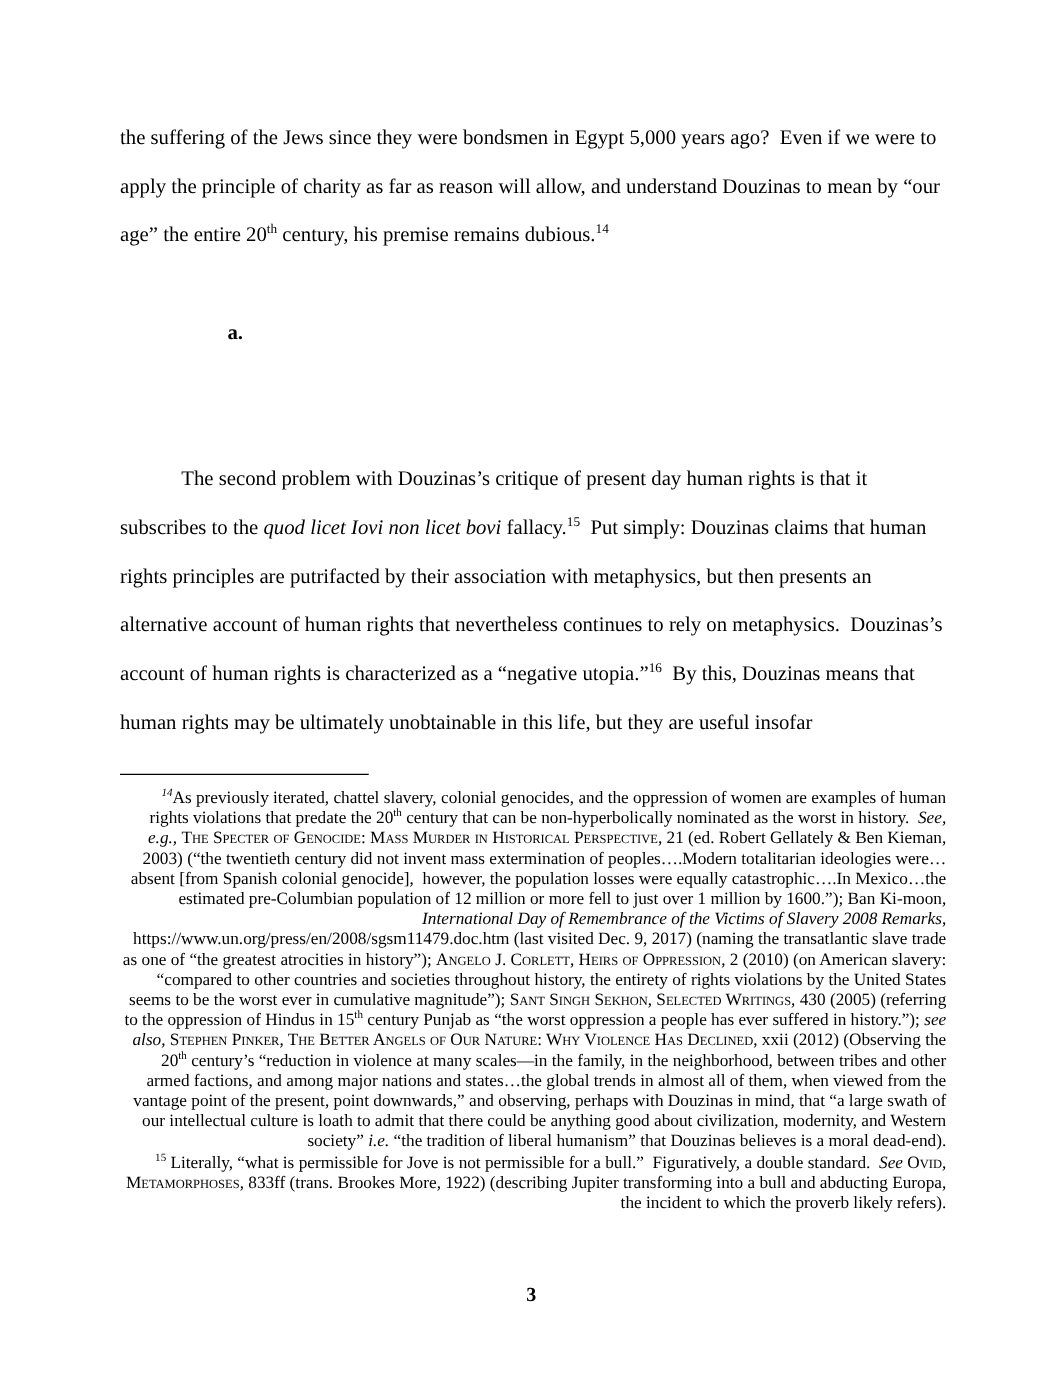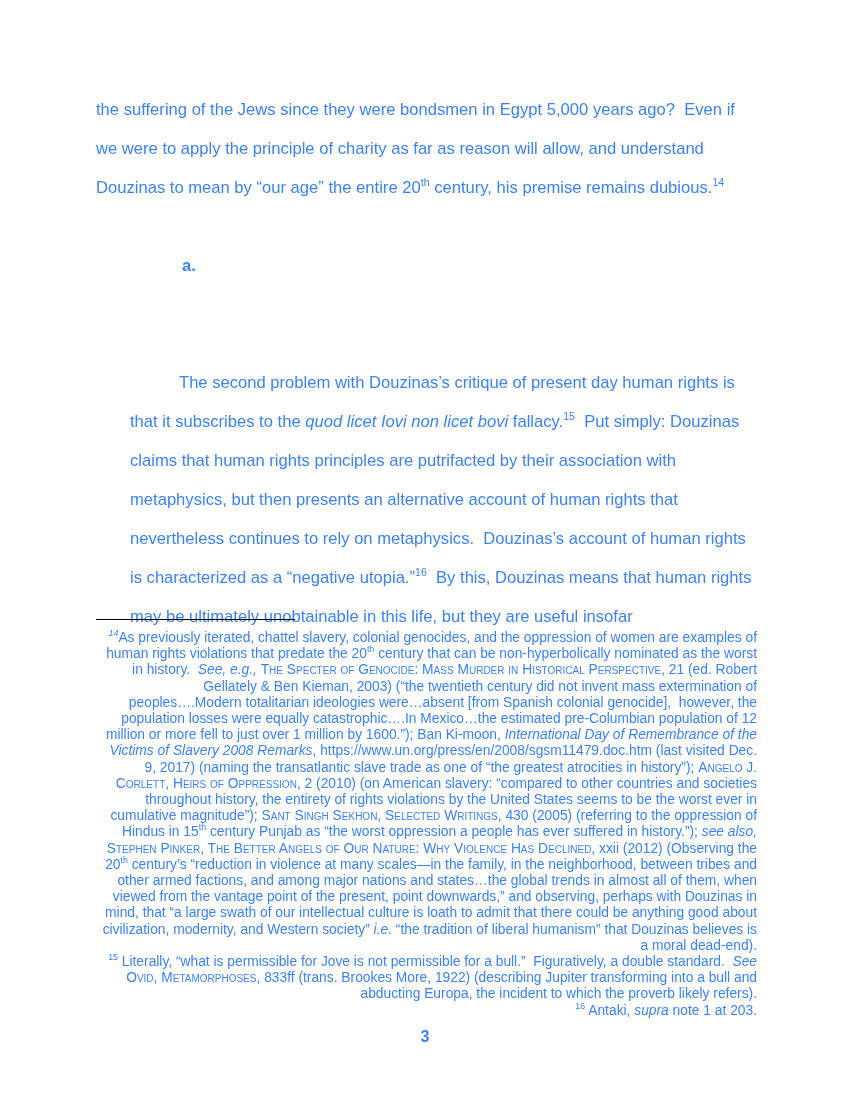--- a/index.html
+++ b/index.html
@@ -1,34 +1,34 @@
 <!DOCTYPE html>
 <html><head>
 <meta charset="utf-8">
 <style>
   html,body{margin:0;padding:0;background:#ffffff;}
   .page{
     position:relative;
     width:850px;height:1100px;
-    background:#ffffff;color:#3b82f6;
-    font-family:Liberation Sans, sans-serif;
+    background:#ffffff;color:#000000;
+    font-family:Liberation Serif, serif;
     overflow:hidden;
   }
   .content{
     position:absolute;left:96px;top:90px;width:660px;
     font-size:16.6px;line-height:39px;text-align:left;
   }
   .content p{margin:0;white-space:pre-wrap;}
   p.section-heading{
     font-weight:bold;
     margin:39px -8px 0 109px;
     position:relative;
   }
   .heading-marker{position:absolute;left:-23px;top:0;}
-  p.para-indent{text-indent:49px;margin-left:34px;}
+  p.para-indent{text-indent:49px;}
   .footnotes{
     position:absolute;left:96px;top:611px;width:661px;
     font-size:13.8px;line-height:16.2px;text-align:right;
   }
   .fn-rule{width:199px;height:0;border-top:1.5px solid #000000;margin:8px 0 10px 0;}
   .fn{margin:0;white-space:pre-wrap;}
   .s-i{font-style:italic;}
   .s-sc{font-variant:small-caps;}
   .s-sup{vertical-align:super;font-size:0.64em;line-height:0;}
   .page-number{
@@ -48,18 +48,17 @@
       <span class="heading-marker">a.</span>
     </p>
 
     <p class="para para-indent"><span>The second problem with Douzinas’s critique of present day human rights is that it subscribes to the </span><span class="s-i">quod licet Iovi non licet bovi</span><span> fallacy.</span><span class="s-sup">15</span><span>  Put simply: Douzinas claims that human rights principles are putrifacted by their association with metaphysics, but then presents an alternative account of human rights that nevertheless continues to rely on metaphysics.  Douzinas’s account of human rights is characterized as a “negative utopia.”</span><span class="s-sup">16</span><span>  By this, Douzinas means that human rights may be ultimately unobtainable in this life, but they are useful insofar</span></p>
   </div>
 
   <div class="footnotes">
     <div class="fn-rule"></div>
     <div class="fn"><span class="s-sup s-i">14</span><span>As previously iterated, chattel slavery, colonial genocides, and the oppression of women are examples of human rights violations that predate the 20</span><span class="s-sup">th</span><span> century that can be non-hyperbolically nominated as the worst in history.  </span><span class="s-i">See, e.g.,</span><span> </span><span class="s-sc">The Specter of Genocide: Mass Murder in Historical Perspective</span><span>, 21 (ed. Robert Gellately &amp; Ben Kieman, 2003) (“the twentieth century did not invent mass extermination of peoples….Modern totalitarian ideologies were…absent [from Spanish colonial genocide],  however, the population losses were equally catastrophic….In Mexico…the estimated pre-Columbian population of 12 million or more fell to just over 1 million by 1600.”); Ban Ki-moon, </span><span class="s-i">International Day of Remembrance of the Victims of Slavery 2008 Remarks</span><span>, https://www.un.org/press/en/2008/sgsm11479.doc.htm (last visited Dec. 9, 2017) (naming the transatlantic slave trade as one of “the greatest atrocities in history”); </span><span class="s-sc">Angelo J. Corlett, Heirs of Oppression</span><span>, 2 (2010) (on American slavery: “compared to other countries and societies throughout history, the entirety of rights violations by the United States seems to be the worst ever in cumulative magnitude”); </span><span class="s-sc">Sant Singh Sekhon, Selected Writings</span><span>, 430 (2005) (referring to the oppression of Hindus in 15</span><span class="s-sup">th</span><span> century Punjab as “the worst oppression a people has ever suffered in history.”); </span><span class="s-i">see also,</span><span> </span><span class="s-sc">Stephen Pinker, The Better Angels of Our Nature: Why Violence Has Declined</span><span>, xxii (2012) (Observing the 20</span><span class="s-sup">th</span><span> century’s “reduction in violence at many scales—in the family, in the neighborhood, between tribes and other armed factions, and among major nations and states…the global trends in almost all of them, when viewed from the vantage point of the present, point downwards,” and observing, perhaps with Douzinas in mind, that “a large swath of our intellectual culture is loath to admit that there could be anything good about civilization, modernity, and Western society” </span><span class="s-i">i.e.</span><span> “the tradition of liberal humanism” that Douzinas believes is a moral dead-end).</span></div>
     <div class="fn"><span class="s-sup">15</span><span> Literally, “what is permissible for Jove is not permissible for a bull.”  Figuratively, a double standard.  </span><span class="s-i">See</span><span> </span><span class="s-sc">Ovid, Metamorphoses</span><span>, 833ff (trans. Brookes More, 1922) (describing Jupiter transforming into a bull and abducting Europa, the incident to which the proverb likely refers).</span></div>
-    <div class="fn"><span class="s-sup">16</span><span> Antaki, </span><span class="s-i">supra</span><span> note 1 at 203.</span></div>
   </div>
 
   <div class="page-number">3</div>
 
 </div>
 
 </body></html>

